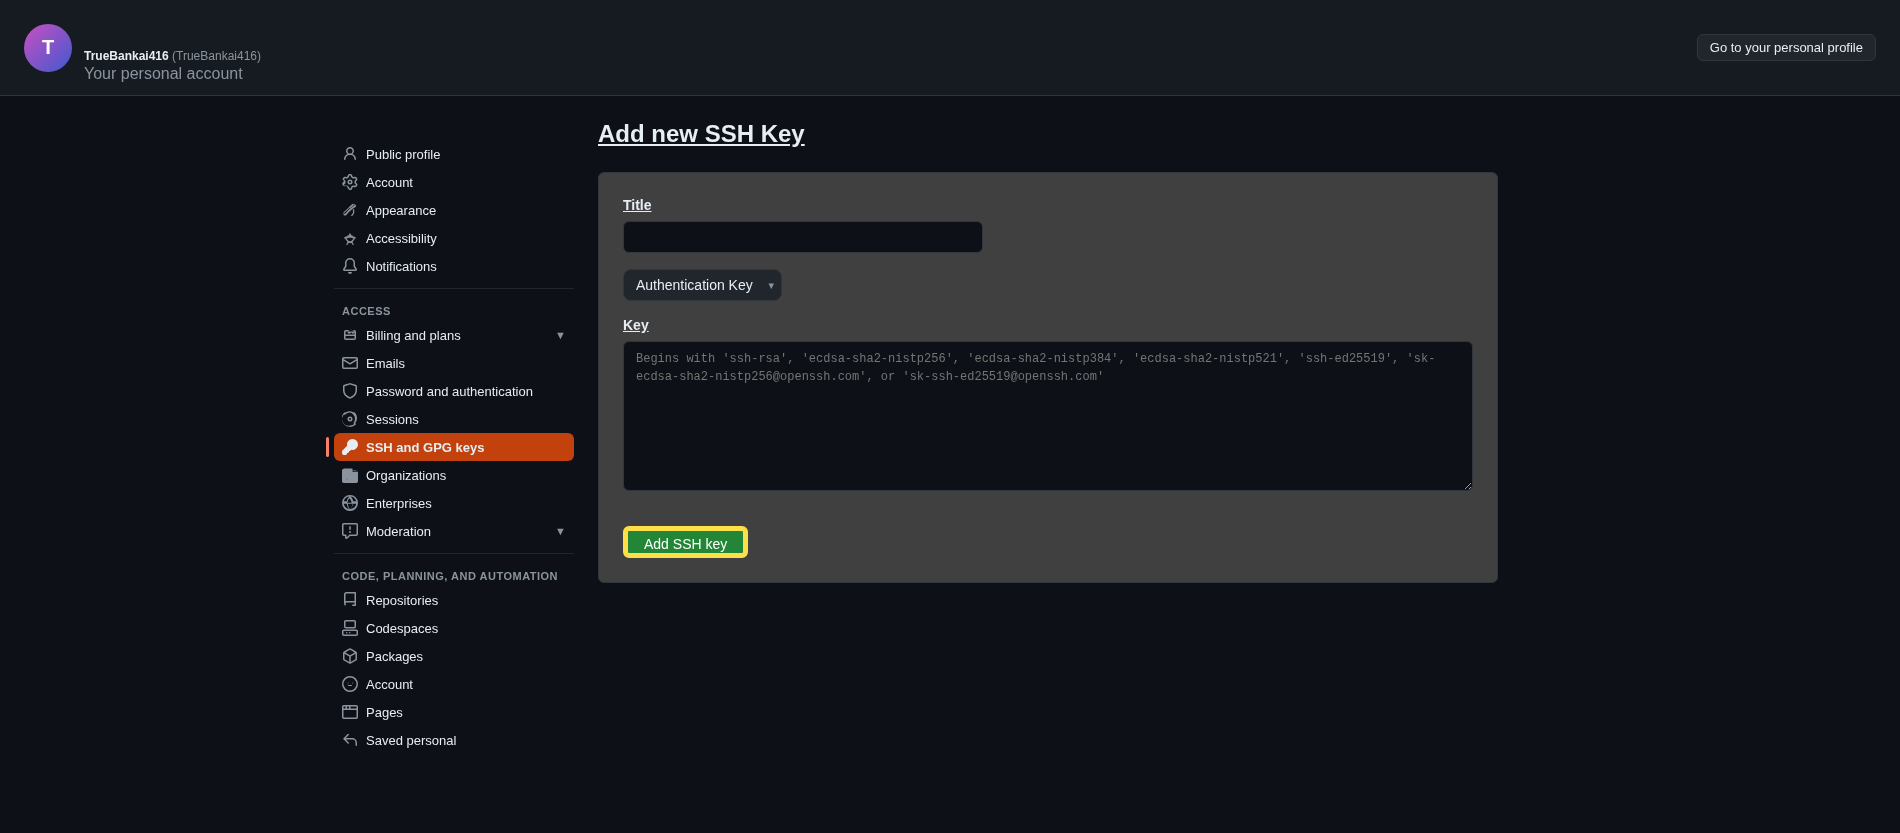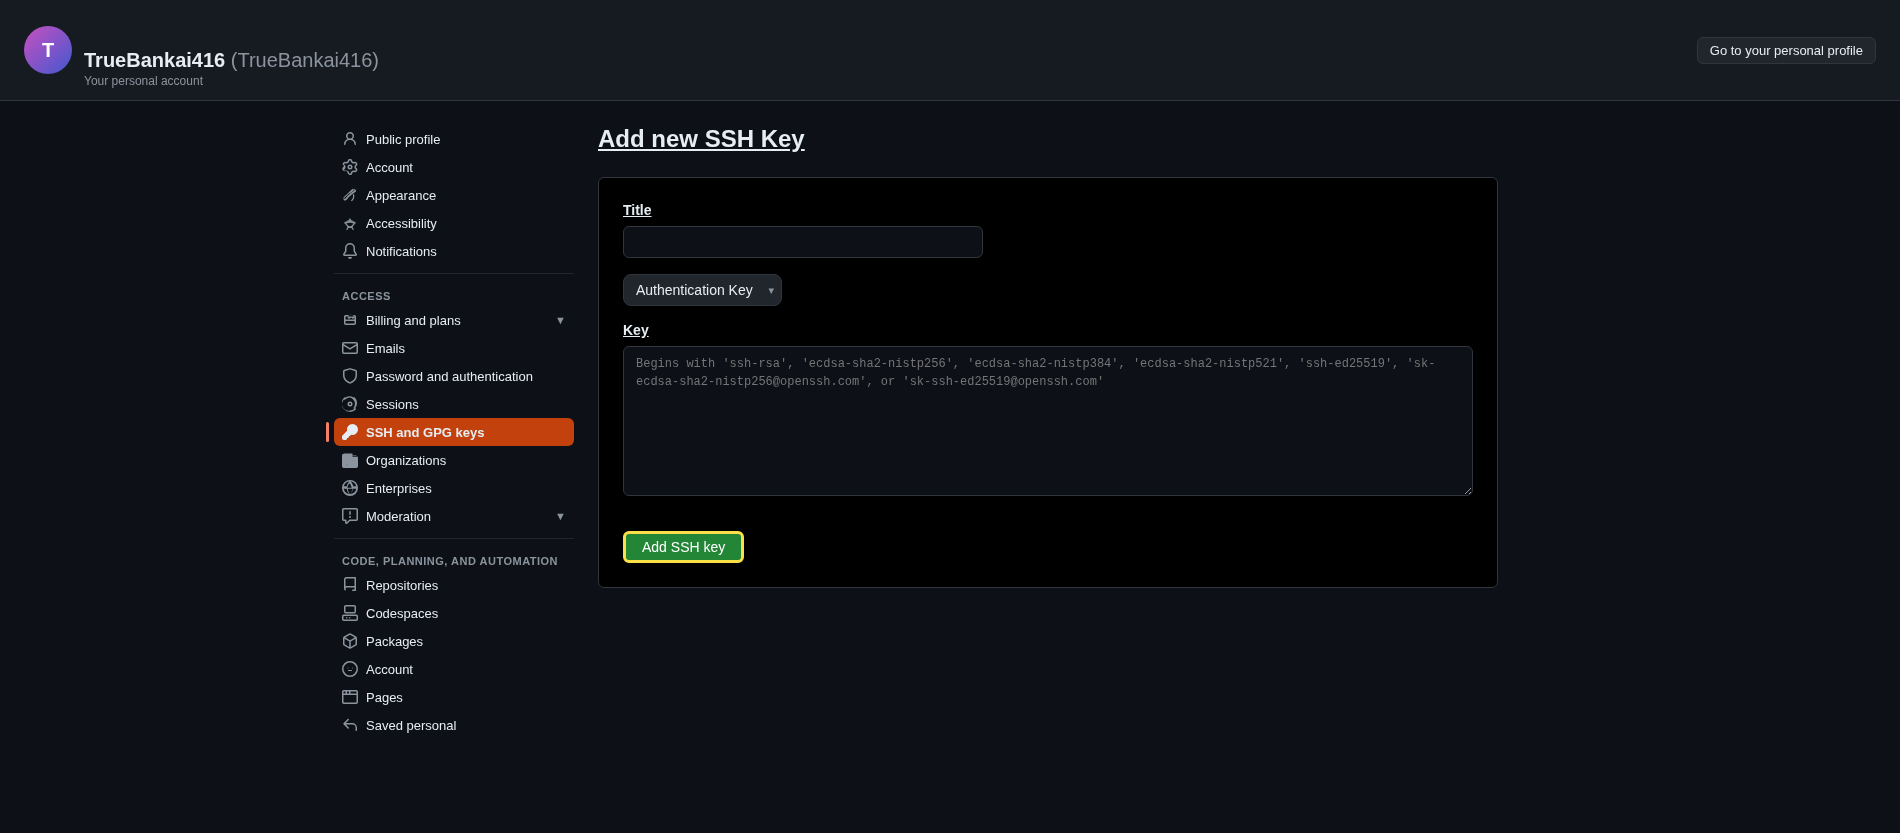--- a/index.html
+++ b/index.html
@@ -41,33 +41,33 @@
       display: flex;
       align-items: center;
       justify-content: center;
       font-size: 20px;
       color: white;
       font-weight: bold;
       flex-shrink: 0;
     }
 
     .user-text .username {
-      font-size: 20px;
+      font-size: 12px;
       font-weight: 600;
       color: #e6edf3;
       margin-top: 37px;
     }
 
     .user-text .username .handle {
       color: #8b949e;
       font-weight: 400;
     }
 
     .user-text .subtitle {
-      font-size: 12px;
+      font-size: 16px;
       color: #8b949e;
       margin-top: 2px;
     }
 
     .profile-link-btn {
       background: #21262d;
       border: 1px solid #30363d;
       color: #e6edf3;
       padding: 5px 12px;
       border-radius: 6px;
@@ -85,20 +85,21 @@
       margin: 0 auto;
       width: 100%;
       padding: 24px;
       gap: 24px;
     }
 
     
     .sidebar {
       width: 240px;
       flex-shrink: 0;
+      margin-top: 20px;
     }
 
     .sidebar-section-label {
       font-size: 11px;
       font-weight: 600;
       color: #8b949e;
       text-transform: uppercase;
       letter-spacing: 0.5px;
       padding: 8px 8px 4px 8px;
       margin-top: 8px;
@@ -163,21 +164,21 @@
     }
 
     .page-title {
       font-size: 24px;
       font-weight: 600;
       color: #e6edf3;
       margin-bottom: 24px;
     }
 
     .form-section {
-      background: #000000;
+      background: #404040;
       border: 1px solid #30363d;
       border-radius: 6px;
       padding: 24px;
     }
 
     .form-group {
       margin-bottom: 16px;
     }
 
     .form-label {
@@ -240,21 +241,21 @@
       font-family: "SFMono-Regular", Consolas, "Liberation Mono", Menlo, monospace;
       padding: 8px 12px;
       outline: none;
       resize: vertical;
       min-height: 150px;
       line-height: 1.5;
     }
 
     .btn-primary {
       background: #238636;
-      border: 3px solid #fde047;
+      border: 5px solid #fde047;
       color: #ffffff;
       padding: 5px 16px;
       border-radius: 6px;
       font-size: 14px;
       font-weight: 500;
       cursor: pointer;
       margin-top: 16px;
       height: 32px;
     }
 

